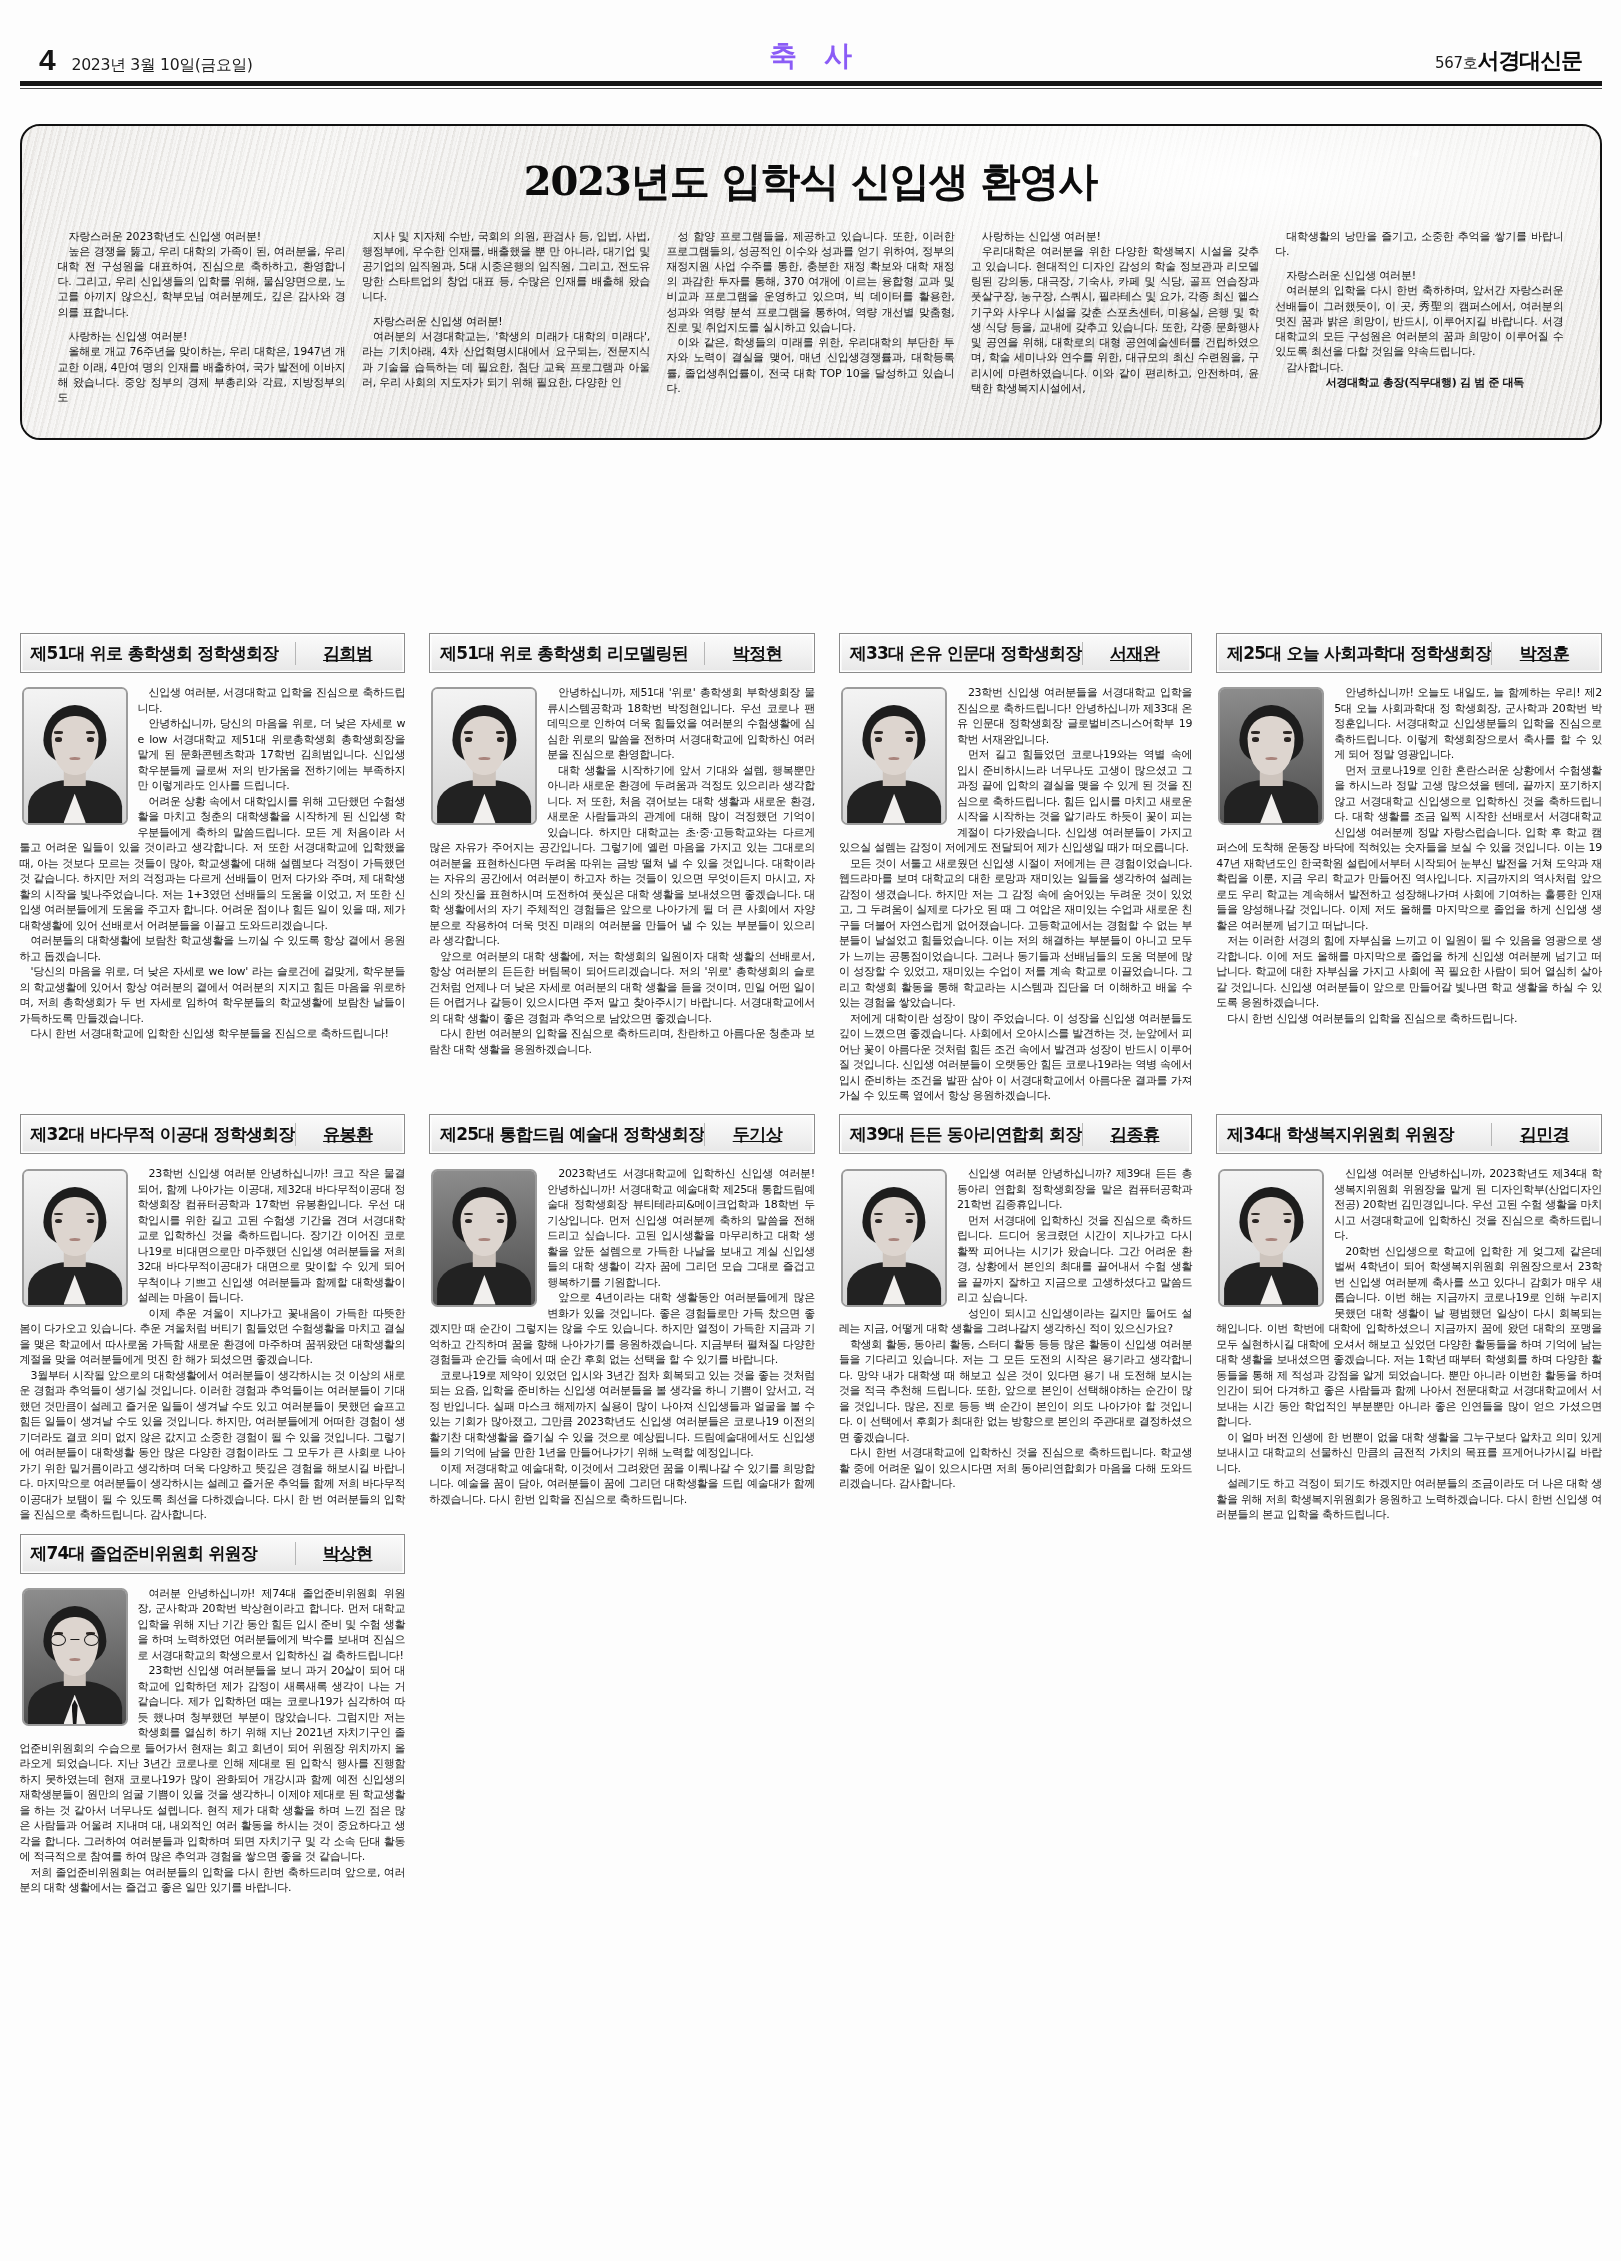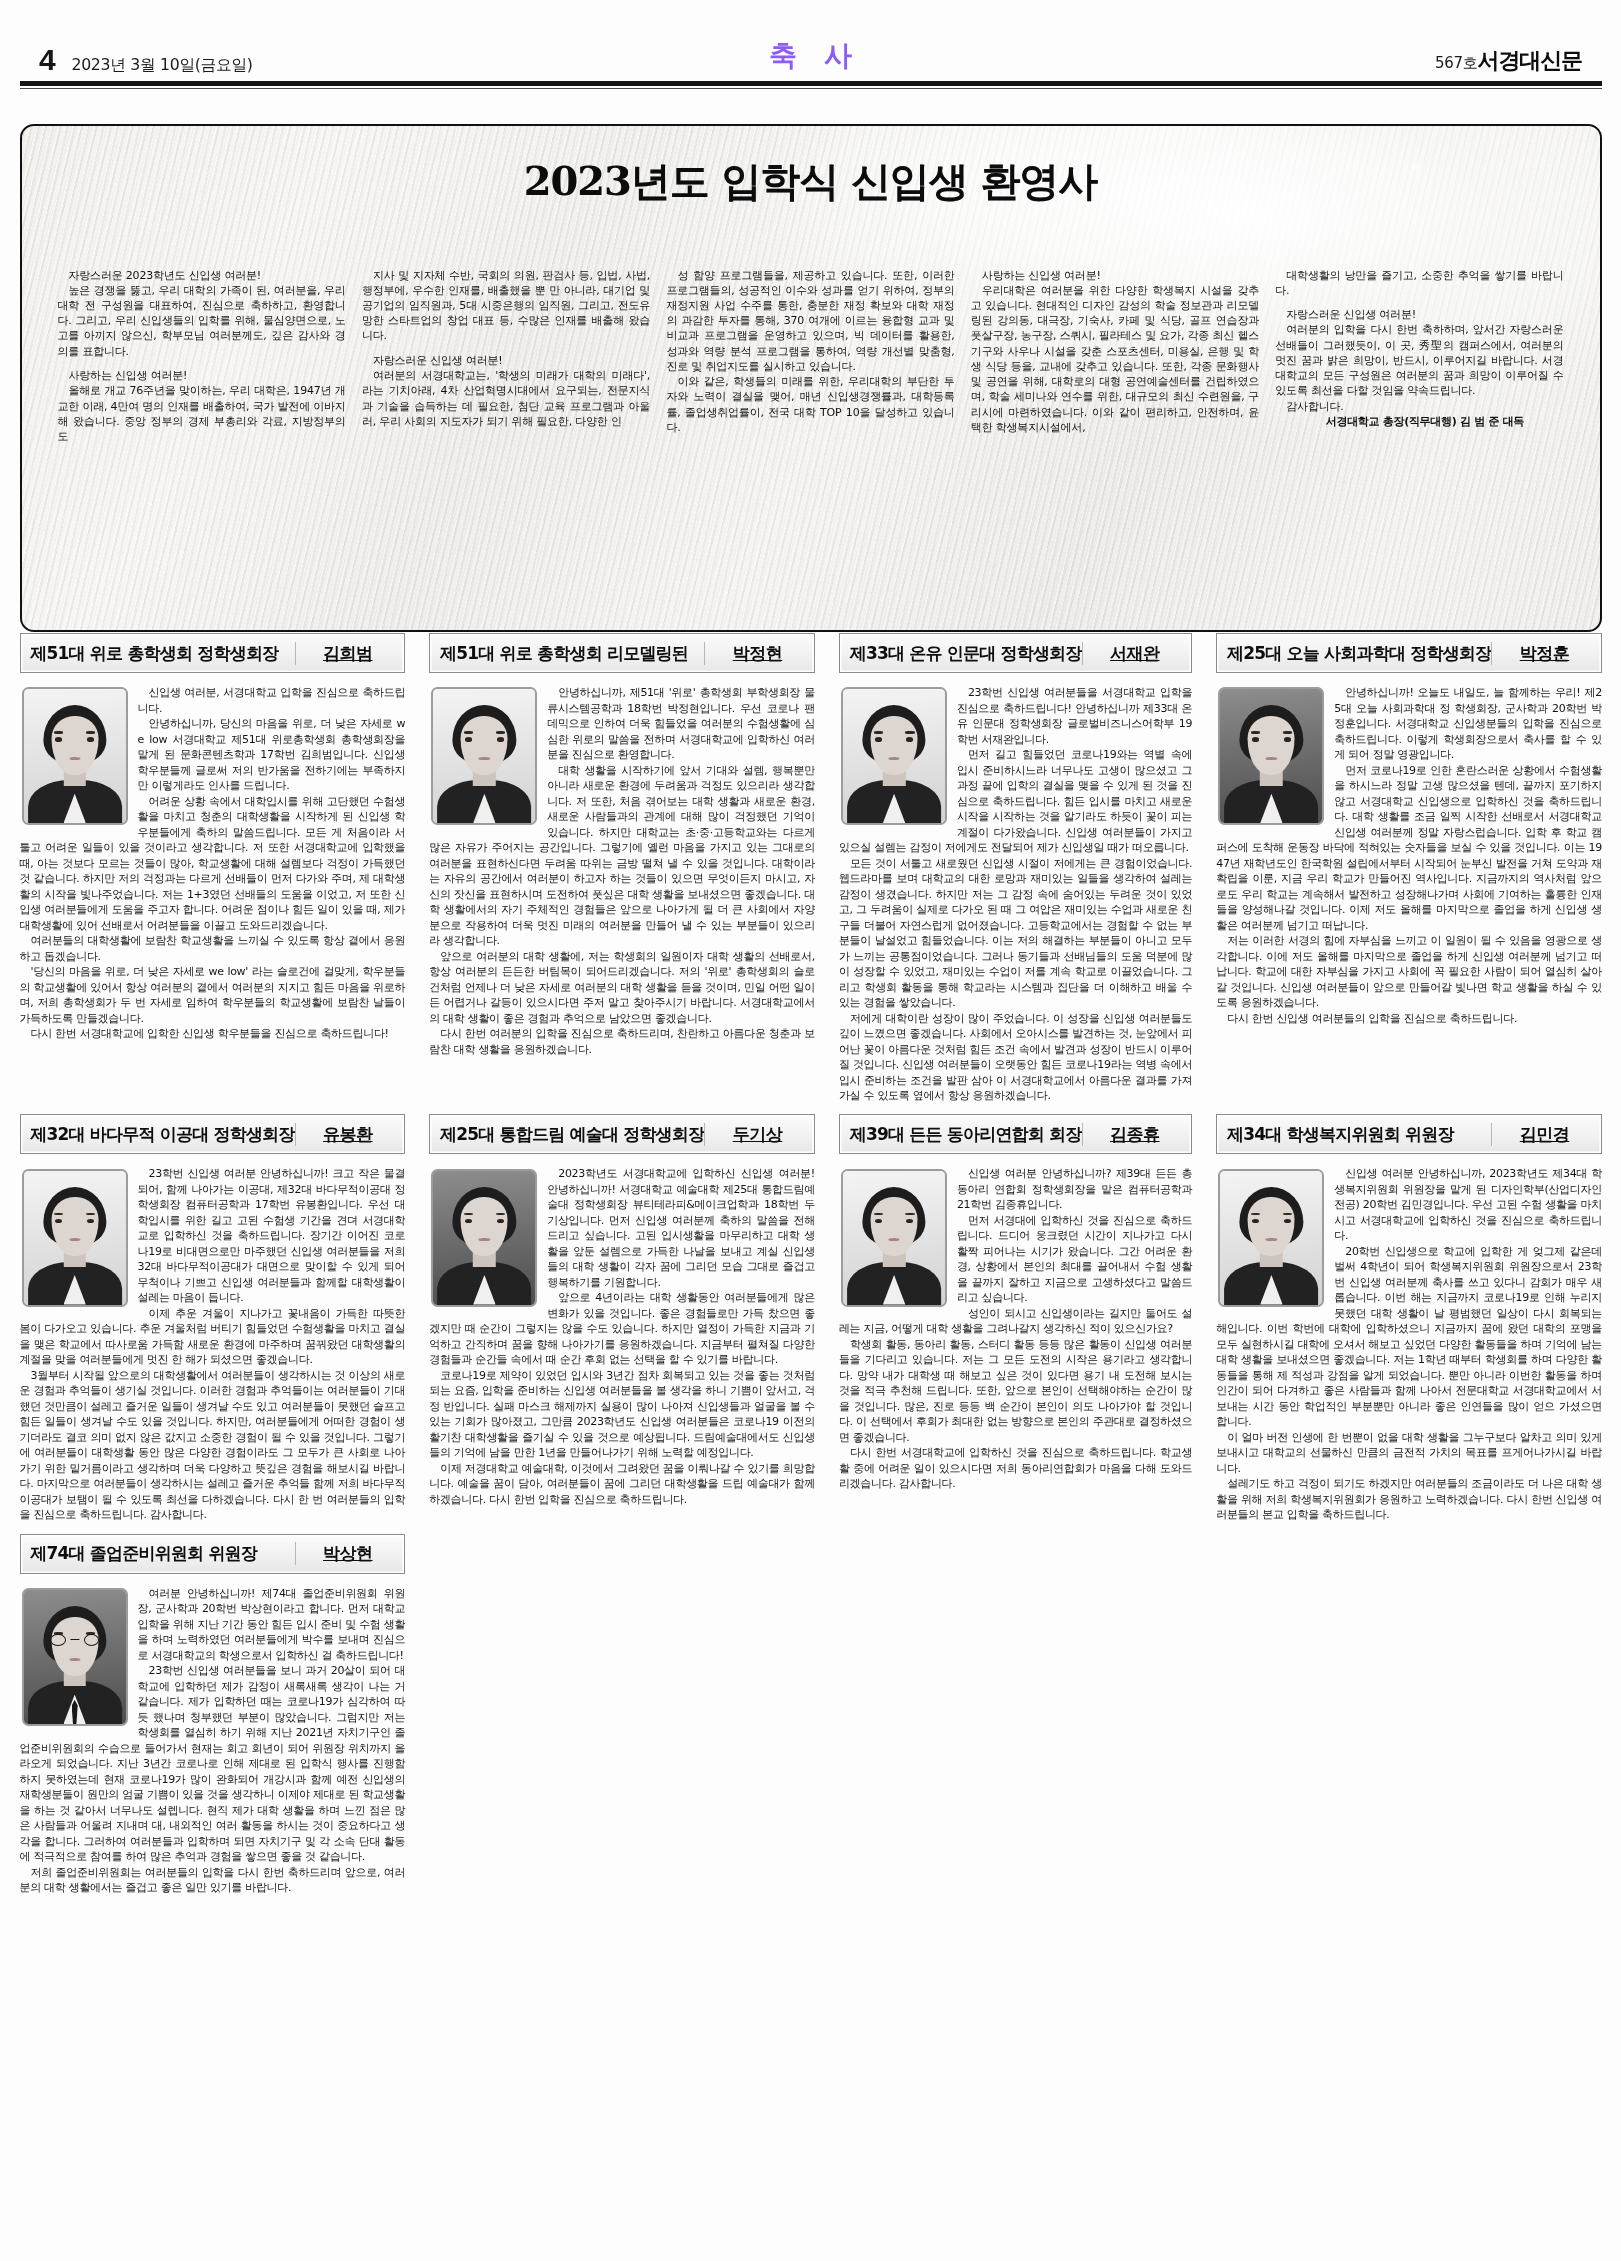--- a/index.html
+++ b/index.html
@@ -59,23 +59,23 @@
   }
   .rule-thin {
     position: absolute; left: 19.5px; top: 88px;
     width: 1582px; height: 1.1px; background: #4a4a4a;
   }
 
   
   .banner {
     position: absolute;
     left: 19.5px; top: 124px;
-    width: 1582px; height: 508px;
+    width: 1582px; height: 316px;
     border: 2.2px solid #111;
-    border-radius: 14px;
+    border-radius: 20px;
     background:
       radial-gradient(ellipse 759px 271px at 70% 12%, rgba(255,255,255,0.95) 0%, rgba(244,243,241,0.4) 45%, rgba(230,228,225,0.15) 100%),
       linear-gradient(118deg, #eceae7 0%, #f5f4f2 18%, #e7e5e2 34%, #f2f1ef 52%, #e4e2df 70%, #f0efed 86%, #e9e7e4 100%);
     overflow: hidden;
   }
   .banner::before {
     content:"";
     position:absolute; inset:0;
     background:
       repeating-linear-gradient(103deg, rgba(255,255,255,0.55) 0 1.6px, rgba(205,202,198,0.18) 1.6px 3.8px, rgba(255,255,255,0.3) 3.8px 7px),
@@ -112,21 +112,20 @@
     padding: 19.5px 36px 0 36px;
   }
   .bcol {
     flex: 1 1 0;
     font-size: 11px;
     line-height: 1.385;
     color: #111;
     text-align: justify;
     letter-spacing: -0.2px;
     font-family: "DejaVu Sans", "Liberation Sans", sans-serif;
-    margin-top: 39px;
   }
   .bcol p { margin: 0 0 0 0; text-indent: 11px; }
   .bcol p.gap { margin-top: 9.2px; }
   .sign {
     margin-top: 11px;
     text-align: center;
     font-weight: bold;
     font-size: 11px;
     text-indent: 0;
     letter-spacing: -0.3px;

